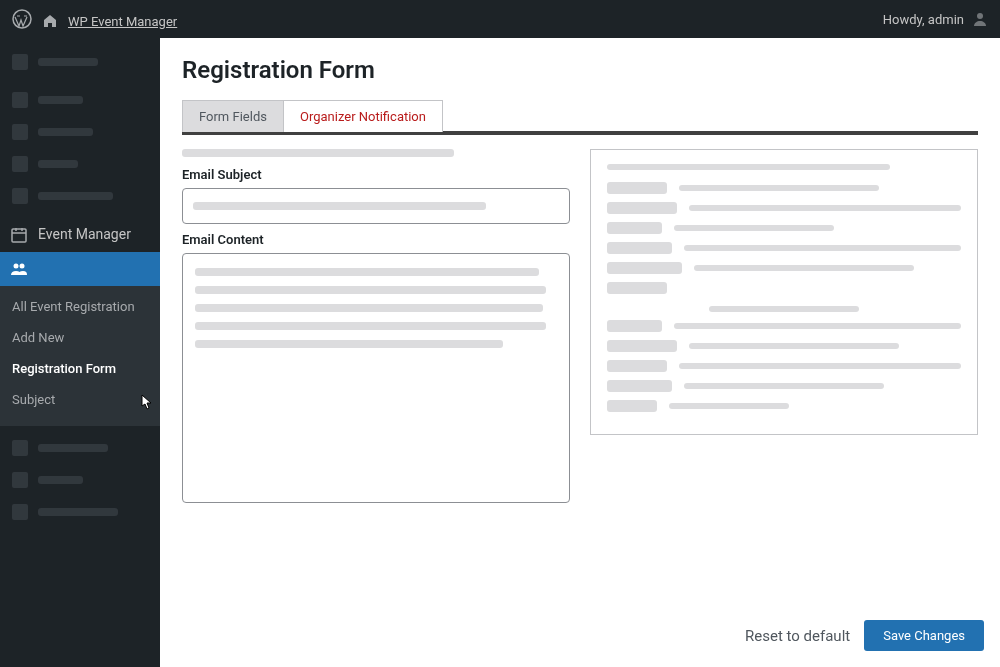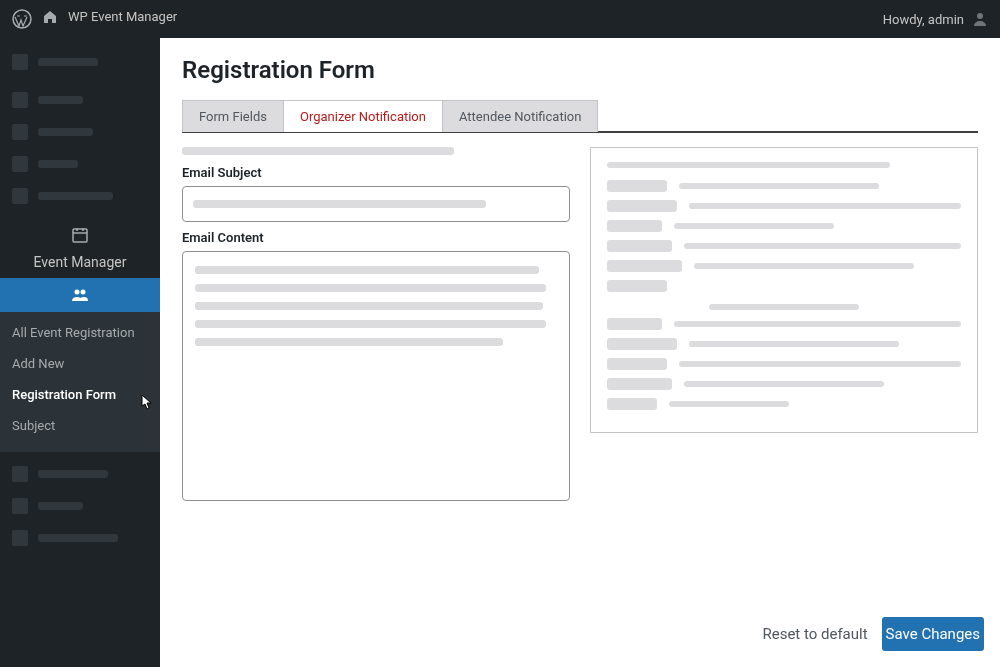--- a/index.html
+++ b/index.html
@@ -1,43 +1,43 @@
 <!DOCTYPE html>
 <html><head>
 <meta charset="utf-8">
 <style>
 * { margin: 0; padding: 0; box-sizing: border-box; font-family: -apple-system, BlinkMacSystemFont, "Segoe UI", Roboto, sans-serif; }
 body { background: #f0f0f1; overflow: hidden; width: 1000px; height: 667px; }
 
 .topbar { height: 38px; background: #1d2327; color: #c5c5c5; display: flex; align-items: center; padding: 0 12px; font-size: 13px; justify-content: space-between; }
-.topbar-left { display: flex; align-items: flex-start; gap: 10px; }
+.topbar-left { display: flex; align-items: flex-end; gap: 10px; text-decoration: underline; }
 .topbar-right { display: flex; align-items: center; gap: 8px; }
 .wp-logo { width: 20px; height: 20px; }
 .home-icon { width: 16px; height: 16px; }
 .user-icon { width: 16px; height: 16px; opacity: 0.6; }
 
 .layout { display: flex; height: calc(667px - 38px); }
 
 .sidebar { width: 160px; background: #1d2327; color: #a7aaad; padding-top: 8px; position: relative; }
 .sb-ghost { display: flex; align-items: center; gap: 10px; padding: 8px 12px; }
 .sb-ghost-icon { width: 16px; height: 16px; background: #50575e; border-radius: 2px; opacity: 0.4; }
 .sb-ghost-text { height: 8px; background: #50575e; border-radius: 3px; opacity: 0.4; }
 .sb-sep { height: 6px; }
-.sb-item { display: flex; align-items: center; gap: 10px; padding: 8px 10px; font-size: 14px; cursor: pointer; color: #c5c5c5; flex-direction: column; }
+.sb-item { display: flex; align-items: flex-start; gap: 10px; padding: 8px 10px; font-size: 14px; cursor: pointer; color: #c5c5c5; }
 .sb-item.active { background: #2271b1; color: #fff; position: relative; }
 .sb-item.active::after { content:""; position:absolute; right:-8px; top:50%; transform:translateY(-50%); border:8px solid transparent; border-right-color:#fff; }
 .sb-icon { width: 18px; height: 18px; display:flex; align-items:center; justify-content:center; }
 .sb-sub { background: #2c3338; padding: 6px 0 10px 0; }
 .sb-sub-item { padding: 7px 12px; font-size: 13px; color: #a7aaad; cursor: pointer; line-height: 1.3; }
 .sb-sub-item.current { color: #fff; font-weight: 500; }
 
 .main { flex: 1; background: #fff; padding: 18px 22px; position: relative; overflow: hidden; }
 .page-title { font-size: 24px; font-weight: 600; color: #1d2327; margin-bottom: 16px; }
 
-.tabs { display: flex; border-bottom: 2px solid #404040; margin-bottom: 14px; }
+.tabs { display: flex; border-bottom: 4px solid #404040; margin-bottom: 14px; }
 .tab { padding: 8px 16px; font-size: 13px; background: #dcdcde; border: 1px solid #c3c4c7; border-bottom: none; margin-right: 0; margin-bottom: -1px; cursor: pointer; color: #50575e; }
 .tab + .tab { border-left: none; }
 .tab.active { background: #fff; color: #b91c1c; }
 
 .columns { display: flex; gap: 20px; }
 .col-left { flex: 1; max-width: 430px; }
 .col-right { flex: 1; }
 
 .ghost-line { height: 8px; background: #dcdcde; border-radius: 3px; margin-bottom: 10px; }
 .field-label { font-size: 13px; font-weight: 600; color: #1d2327; margin: 8px 0 6px; }
@@ -46,21 +46,21 @@
 .textarea { width: 100%; border: 1px solid #8c8f94; border-radius: 4px; padding: 14px 12px; height: 250px; }
 .textarea .ghost-line { margin-bottom: 10px; }
 
 .preview-box { border: 1px solid #c3c4c7; padding: 14px 16px; }
 .pv-row { display:flex; gap: 12px; align-items:center; margin-bottom: 8px; }
 .pv-chip { height: 12px; background: #dcdcde; border-radius: 3px; }
 .pv-text { height: 6px; background: #dcdcde; border-radius: 3px; flex:1; }
 
 .footer { position: absolute; right: 16px; bottom: 16px; display:flex; align-items:center; gap: 14px; }
 .reset-link { font-size: 15px; color: #50575e; cursor: pointer; }
-.save-btn { background: #2271b1; color:#fff; border:none; border-radius:3px; padding: 8px 4px; font-size: 15px; cursor:pointer; }
+.save-btn { background: #2271b1; color:#fff; border:none; border-radius:3px; padding: 8px 19px; font-size: 13px; cursor:pointer; }
 
 .cursor { position: absolute; left: 136px; top: 356px; pointer-events:none; }
 </style>
 </head>
 <body>
 
 <div class="topbar">
   <div class="topbar-left">
     <svg class="wp-logo" viewBox="0 0 20 20" fill="#a7aaad">
         <circle cx="10" cy="10" r="9" fill="none" stroke="#a7aaad" stroke-width="1.5"></circle>
@@ -153,21 +153,20 @@
         <path d="M6 1v11l3-2 2 5 2-1-2-5h4Z" fill="#fff" stroke="#000" stroke-width="1"></path>
       </svg>
   </div>
 
   <div class="main">
     <h1 class="page-title">Registration Form</h1>
 
     <div class="tabs">
       <div class="tab">Form Fields</div>
       <div class="tab active">Organizer Notification</div>
-      <div class="tab">Attendee Notification</div>
     </div>
 
     <div class="columns">
       <div class="col-left">
         <div class="ghost-line" style="width:70%"></div>
         <div class="field-label">Email Subject</div>
         <div class="text-input">
             <div class="ghost-line"></div>
           </div>
         <div class="field-label">Email Content</div>

